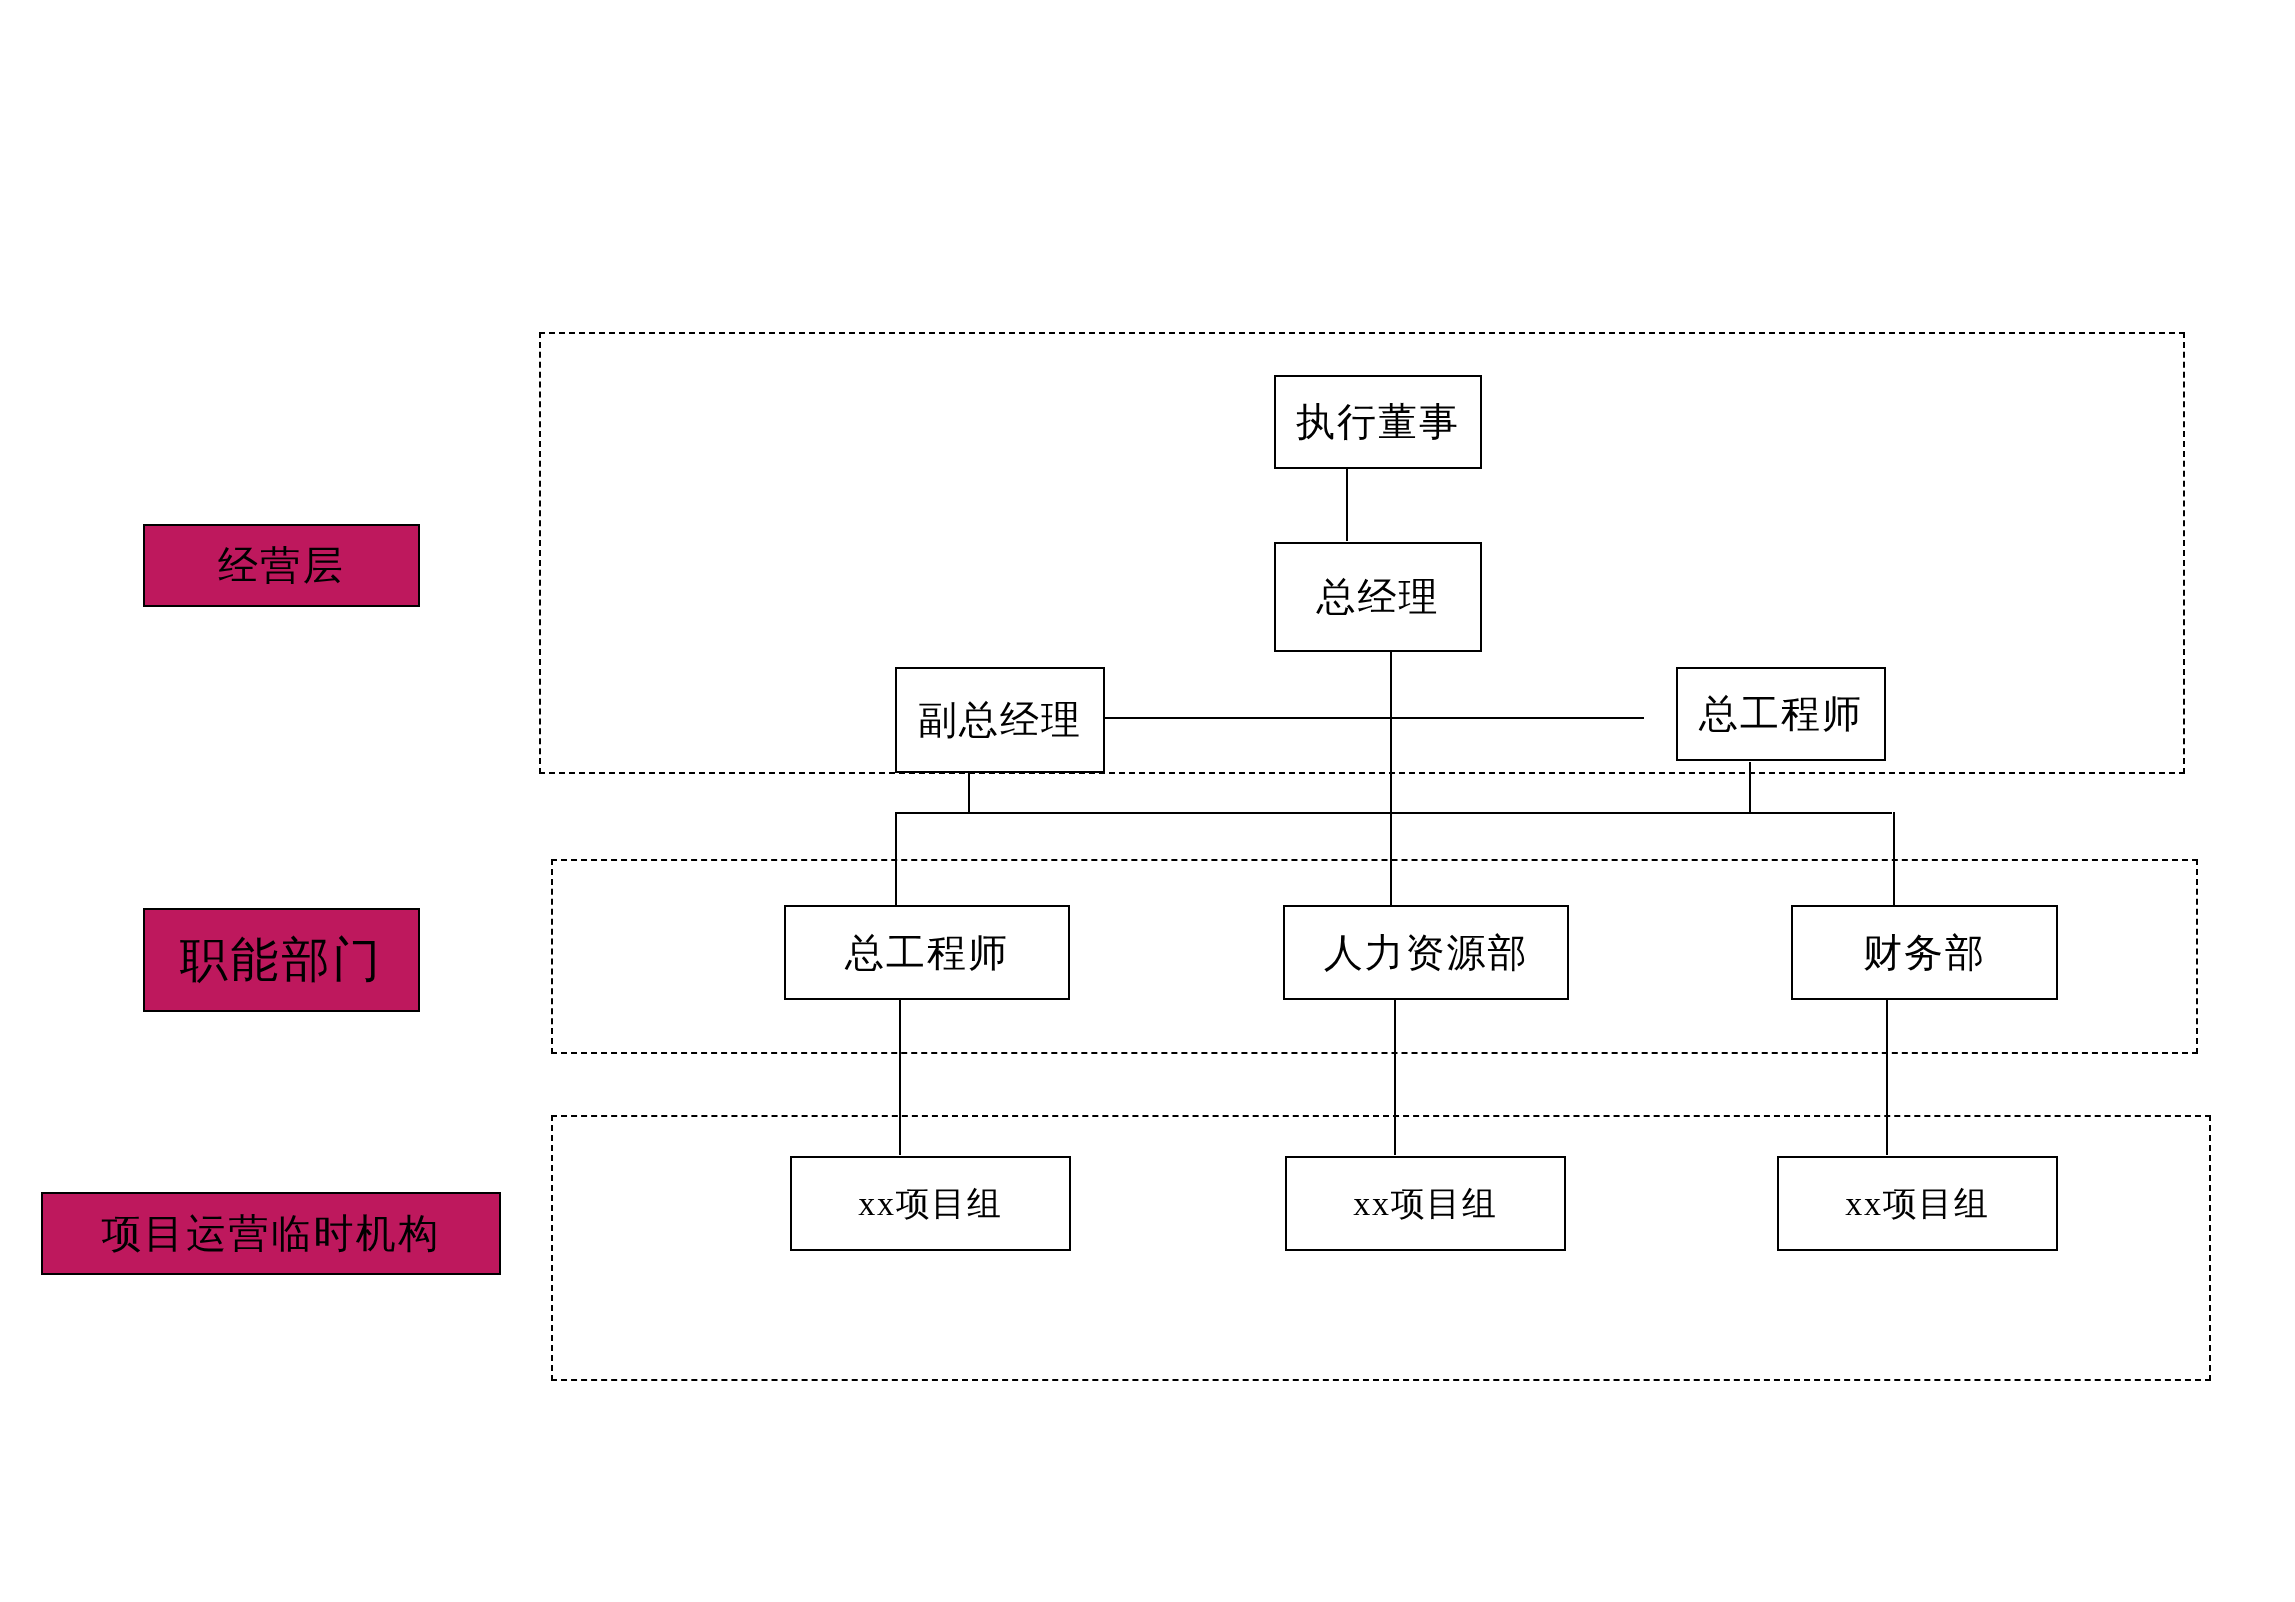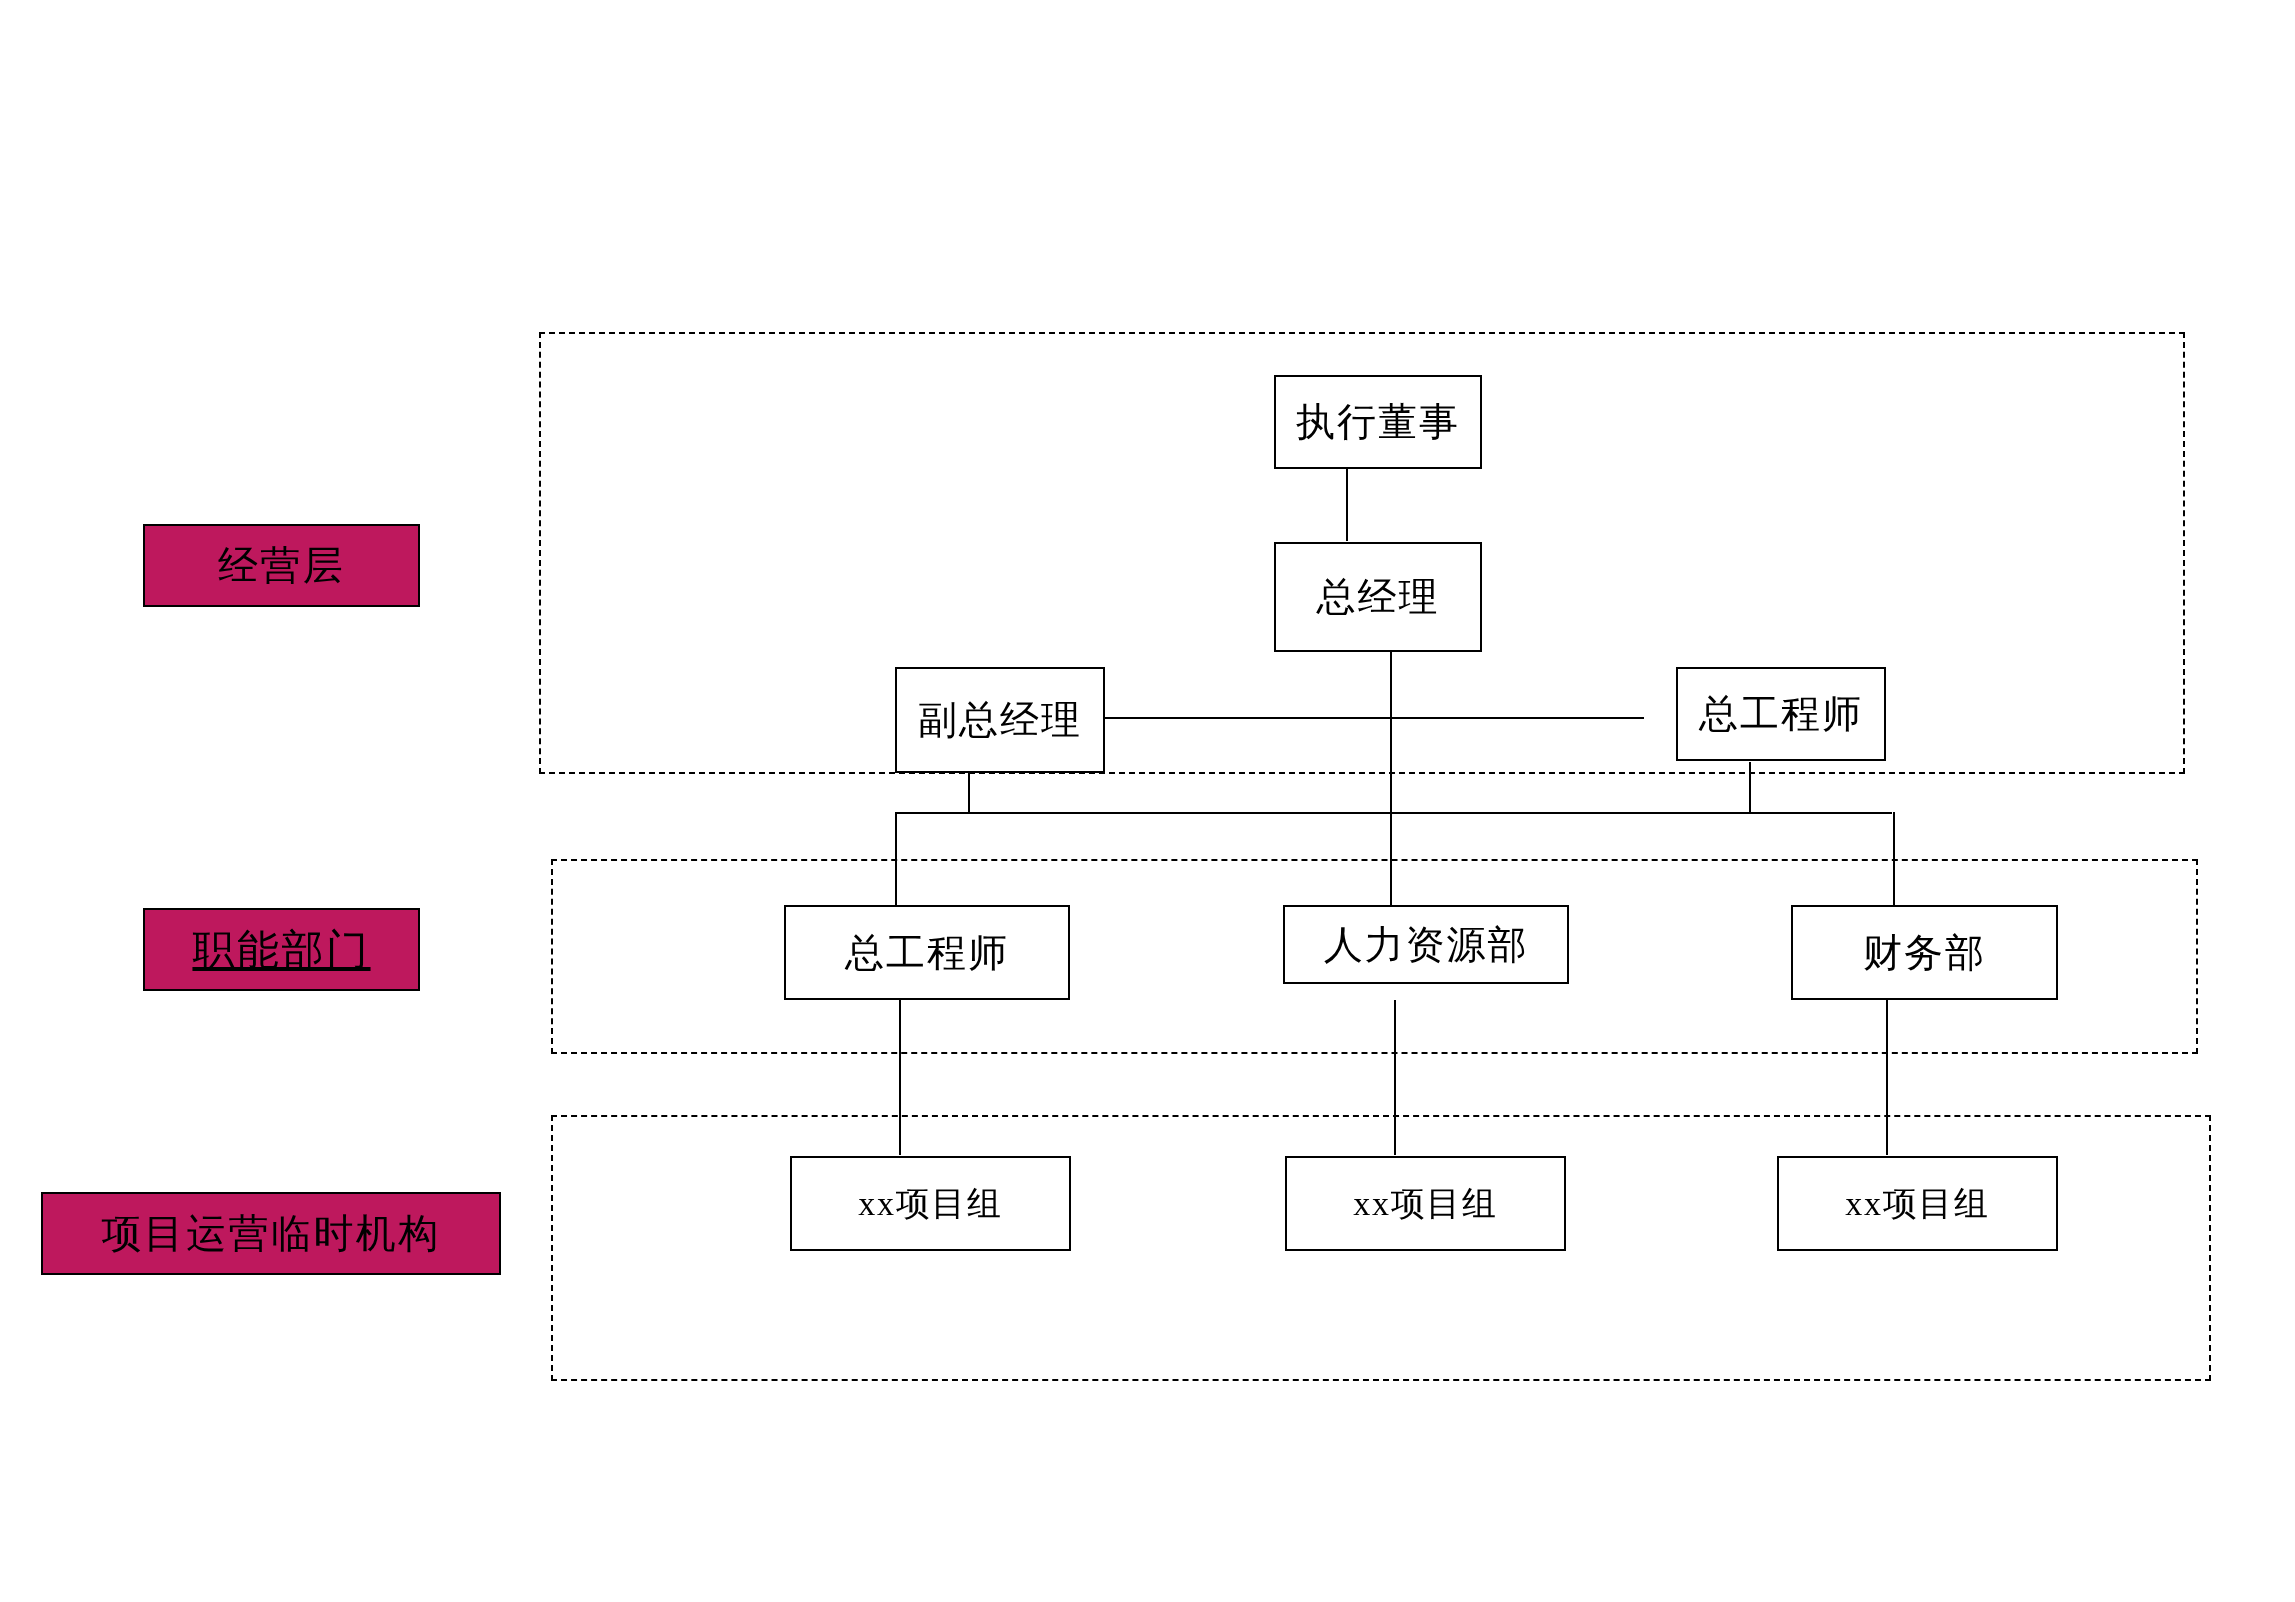--- a/index.html
+++ b/index.html
@@ -74,21 +74,21 @@
 </head>
 <body>
 
 <div id="canvas">
 
   <div class="zone" id="zone-0" style="left: 539px; top: 332px; width: 1646px; height: 442px;"></div>
   <div class="zone" id="zone-1" style="left: 551px; top: 859px; width: 1647px; height: 195px;"></div>
   <div class="zone" id="zone-2" style="left: 551px; top: 1115px; width: 1660px; height: 266px;"></div>
 
   <div class="tier-label" id="tier-label-0" style="left: 143px; top: 524px; width: 277px; height: 83px; font-size: 40px;">经营层</div>
-  <div class="tier-label" id="tier-label-1" style="left: 143px; top: 908px; width: 277px; height: 83px; font-size: 42px; text-decoration: underline;">职能部门</div>
+  <div class="tier-label" id="tier-label-1" style="left: 143px; top: 908px; width: 277px; height: 104px; font-size: 48px;">职能部门</div>
   <div class="tier-label" id="tier-label-2" style="left: 41px; top: 1150px; width: 460px; height: 83px; font-size: 40px; margin-top: 42px;">项目运营临时机构</div>
 
   <div id="connector-layer">
       <div class="line-v" style="left: 1346px; top: 469px; height: 72px;"></div>
       <div class="line-v" style="left: 1390px; top: 636px; height: 176px;"></div>
       <div class="line-h" style="left: 1073px; top: 717px; width: 571px;"></div>
       <div class="line-v" style="left: 968px; top: 762px; height: 50px;"></div>
       <div class="line-v" style="left: 1749px; top: 762px; height: 50px;"></div>
       <div class="line-h" style="left: 895px; top: 812px; width: 997px;"></div>
       <div class="line-v" style="left: 895px; top: 812px; height: 93px;"></div>
@@ -97,20 +97,20 @@
       <div class="line-v" style="left: 899px; top: 1000px; height: 155px;"></div>
       <div class="line-v" style="left: 1394px; top: 1000px; height: 155px;"></div>
       <div class="line-v" style="left: 1886px; top: 1000px; height: 155px;"></div>
     </div>
 
   <div class="node" id="node-0" style="left: 1242px; top: 375px; width: 208px; height: 94px; font-size: 39px;">执行董事</div>
   <div class="node" id="node-1" style="left: 1242px; top: 542px; width: 208px; height: 110px; font-size: 39px;">总经理</div>
   <div class="node" id="node-2" style="left: 863px; top: 667px; width: 210px; height: 106px; font-size: 39px;">副总经理</div>
   <div class="node" id="node-3" style="left: 1644px; top: 667px; width: 210px; height: 94px; font-size: 39px;">总工程师</div>
   <div class="node" id="node-4" style="left: 752px; top: 905px; width: 286px; height: 95px; font-size: 39px;">总工程师</div>
-  <div class="node" id="node-5" style="left: 1251px; top: 905px; width: 286px; height: 79px; font-size: 39px;">人力资源部</div>
+  <div class="node" id="node-5" style="left: 1251px; top: 905px; width: 286px; height: 95px; font-size: 39px;">人力资源部</div>
   <div class="node" id="node-6" style="left: 1759px; top: 905px; width: 267px; height: 95px; font-size: 39px;">财务部</div>
   <div class="node" id="node-7" style="left: 758px; top: 1156px; width: 281px; height: 95px; font-size: 34px;">xx项目组</div>
   <div class="node" id="node-8" style="left: 1253px; top: 1156px; width: 281px; height: 95px; font-size: 34px;">xx项目组</div>
   <div class="node" id="node-9" style="left: 1745px; top: 1156px; width: 281px; height: 95px; font-size: 34px;">xx项目组</div>
 
 </div>
 
 
 </body></html>

